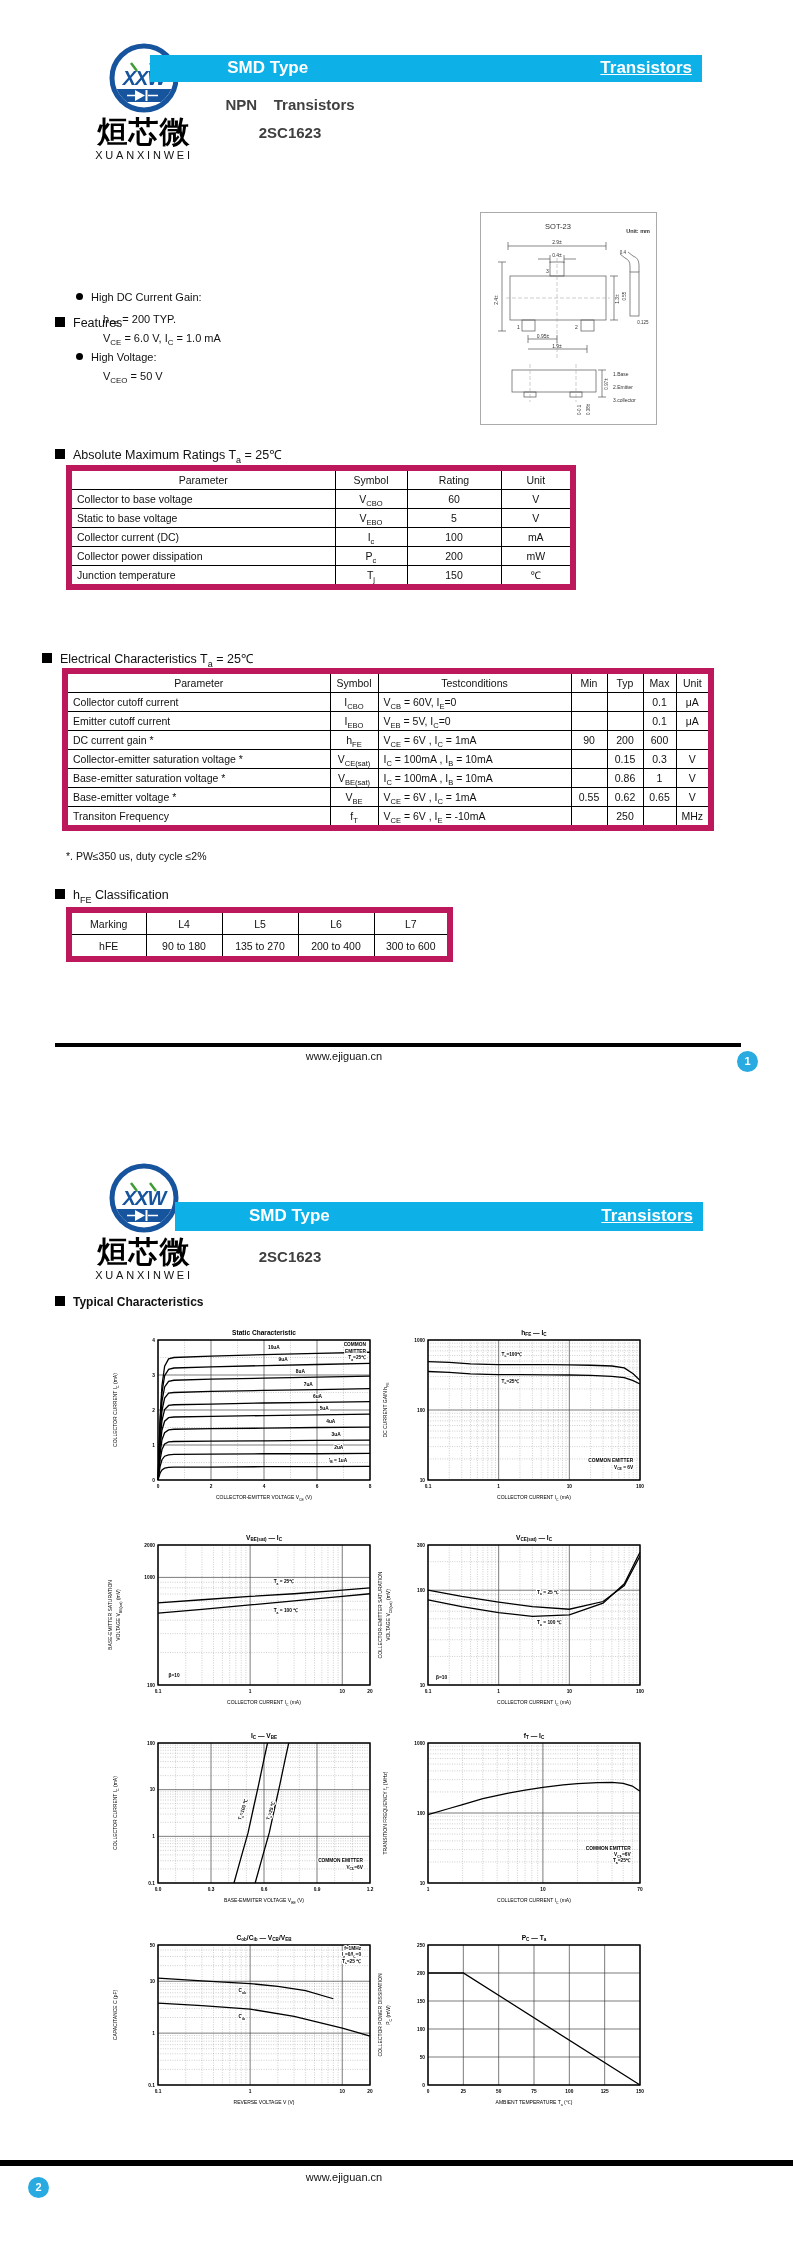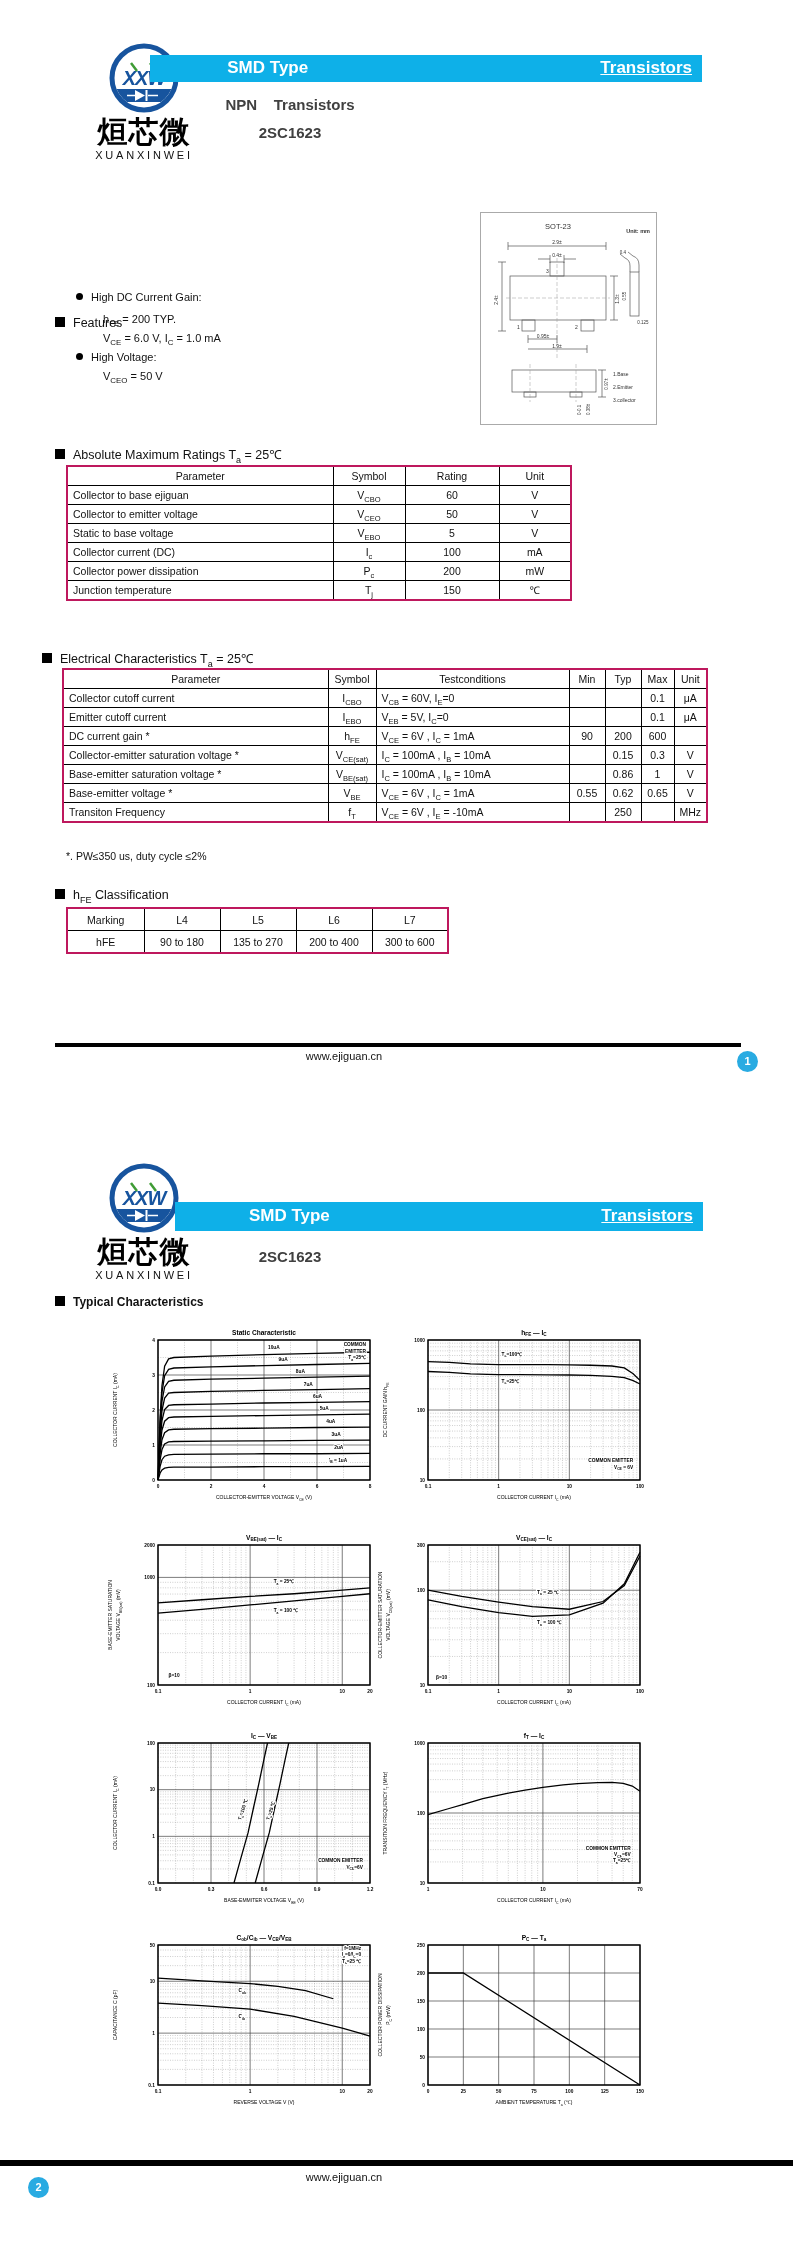--- a/index.html
+++ b/index.html
@@ -15,21 +15,21 @@
   .bar{background:#0EB0E8;color:#fff;font-weight:bold;font-size:17px;}
   .bar-l{position:absolute;left:14%;top:3px;}
   .bar-r{position:absolute;right:10px;top:3px;text-decoration:underline;}
   .big-title{font-size:15px;font-weight:bold;text-align:center;white-space:pre;color:#404040;}
   
   .h-section{font-size:12.5px;color:#111;}
   .sq{display:inline-block;width:10px;height:10px;background:#000;margin-right:8px;}
   .dot{display:inline-block;width:7px;height:7px;background:#000;border-radius:50%;margin-right:8px;vertical-align:1px;}
   .feat-line{font-size:11px;color:#111;}
   
-  .dtable{border-collapse:collapse;border:2px solid #be185d;table-layout:fixed;}
+  .dtable{border-collapse:collapse;border:6px solid #be185d;table-layout:fixed;}
   .dtable th,.dtable td{border:1px solid #000;font-size:10.5px;padding:2px 5px;height:14px;color:#111;text-align:center;font-weight:normal;overflow:hidden;white-space:nowrap;}
   .tall th,.tall td{height:17px;}
   .a-l{text-align:left !important;}
   sub{font-size:72%;line-height:0;}
   .footnote{font-size:10.5px;color:#111;}
   
   .rule{background:#000;}
   .f-url{width:688px;text-align:center;font-size:11px;color:#111;}
   .badge{width:21px;height:21px;border-radius:50%;background:#29ABE2;color:#fff;font-size:11px;font-weight:bold;text-align:center;line-height:21px;}
   .chart{position:absolute;width:298px;height:202px;}
@@ -152,29 +152,23 @@
         <thead>
           <tr>
             <th>Parameter</th>
             <th>Symbol</th>
             <th>Rating</th>
             <th>Unit</th>
           </tr>
         </thead>
         <tbody>
           <tr>
-            <td class="a-l">Collector to base ejiguan</td>
+            <td class="a-l">Collector to base voltage</td>
             <td>V<sub>CBO</sub></td>
             <td>60</td>
-            <td>V</td>
-          </tr>
-          <tr>
-            <td class="a-l">Collector to emitter voltage</td>
-            <td>V<sub>CEO</sub></td>
-            <td>50</td>
             <td>V</td>
           </tr>
           <tr>
             <td class="a-l">Static to base voltage</td>
             <td>V<sub>EBO</sub></td>
             <td>5</td>
             <td>V</td>
           </tr>
           <tr>
             <td class="a-l">Collector current (DC)</td>

